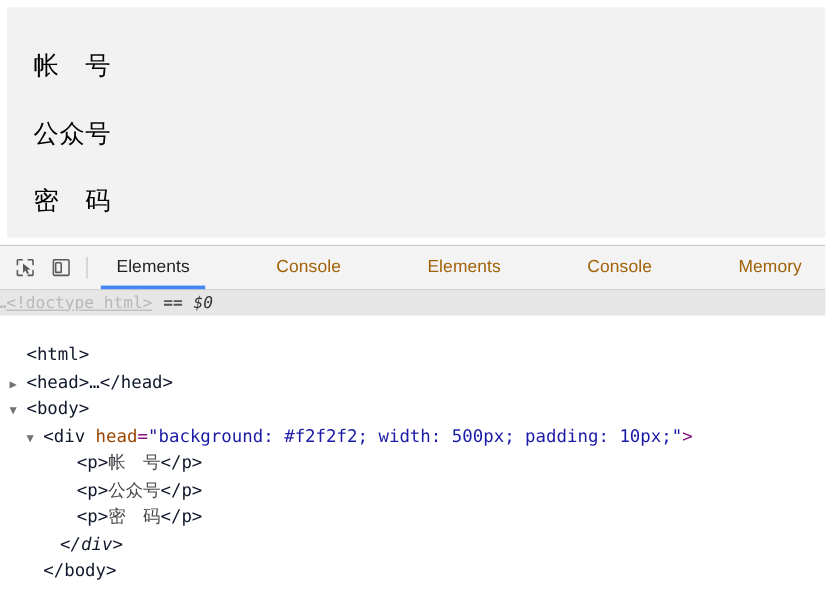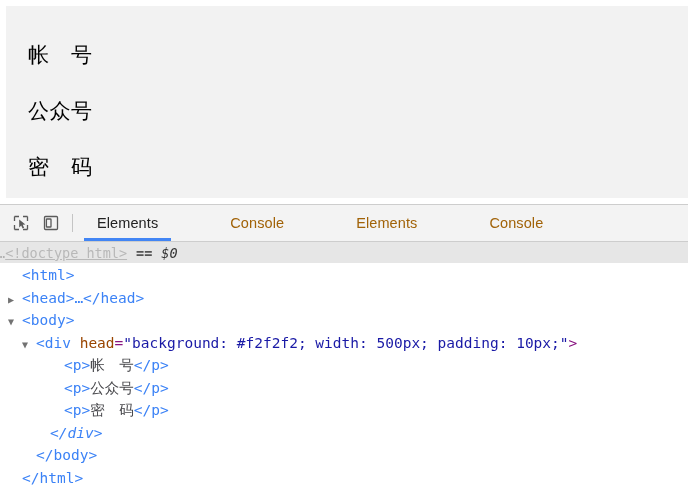--- a/index.html
+++ b/index.html
@@ -148,21 +148,21 @@
     font-size: 10px;
     flex: 0 0 auto;
     text-align: left;
     line-height: 22.5px;
   }
   .tri.blank { color: transparent; }
   .ind1 { padding-left: 8px; }
   .ind2 { padding-left: 22px; }
   .ind3 { padding-left: 36px; font-style: italic; }
   .ind4 { padding-left: 50px; }
-  .tag { color: #3b82f6; }
+  .tag { color: #0f172a; margin-top: 21px; }
   .attr-name { color: #994500; }
   .attr-eq { color: #881280; }
   .attr-val { color: #1a1aa6; }
   .punct { color: #881280; }
   .cjk { font-family: "DejaVu Sans", "Liberation Sans", sans-serif; color: #48484c; }
 </style>
 </head>
 <body>
 
 <div class="viewport">
@@ -199,20 +199,23 @@
       </div>
       <div class="dt-tab">
         <span>Console</span>
       </div>
       <div class="dt-tab">
         <span>Elements</span>
       </div>
       <div class="dt-tab">
         <span>Console</span>
       </div>
+      <div class="dt-tab">
+        <span>Memory</span>
+      </div>
     </div>
   </div>
 
   <div class="dt-crumb">
     <span class="ellip">…</span>
     <span class="doctype">&lt;!doctype html&gt;</span>
     <span class="eq">==</span>
     <span class="dollar">$0</span>
   </div>
 

